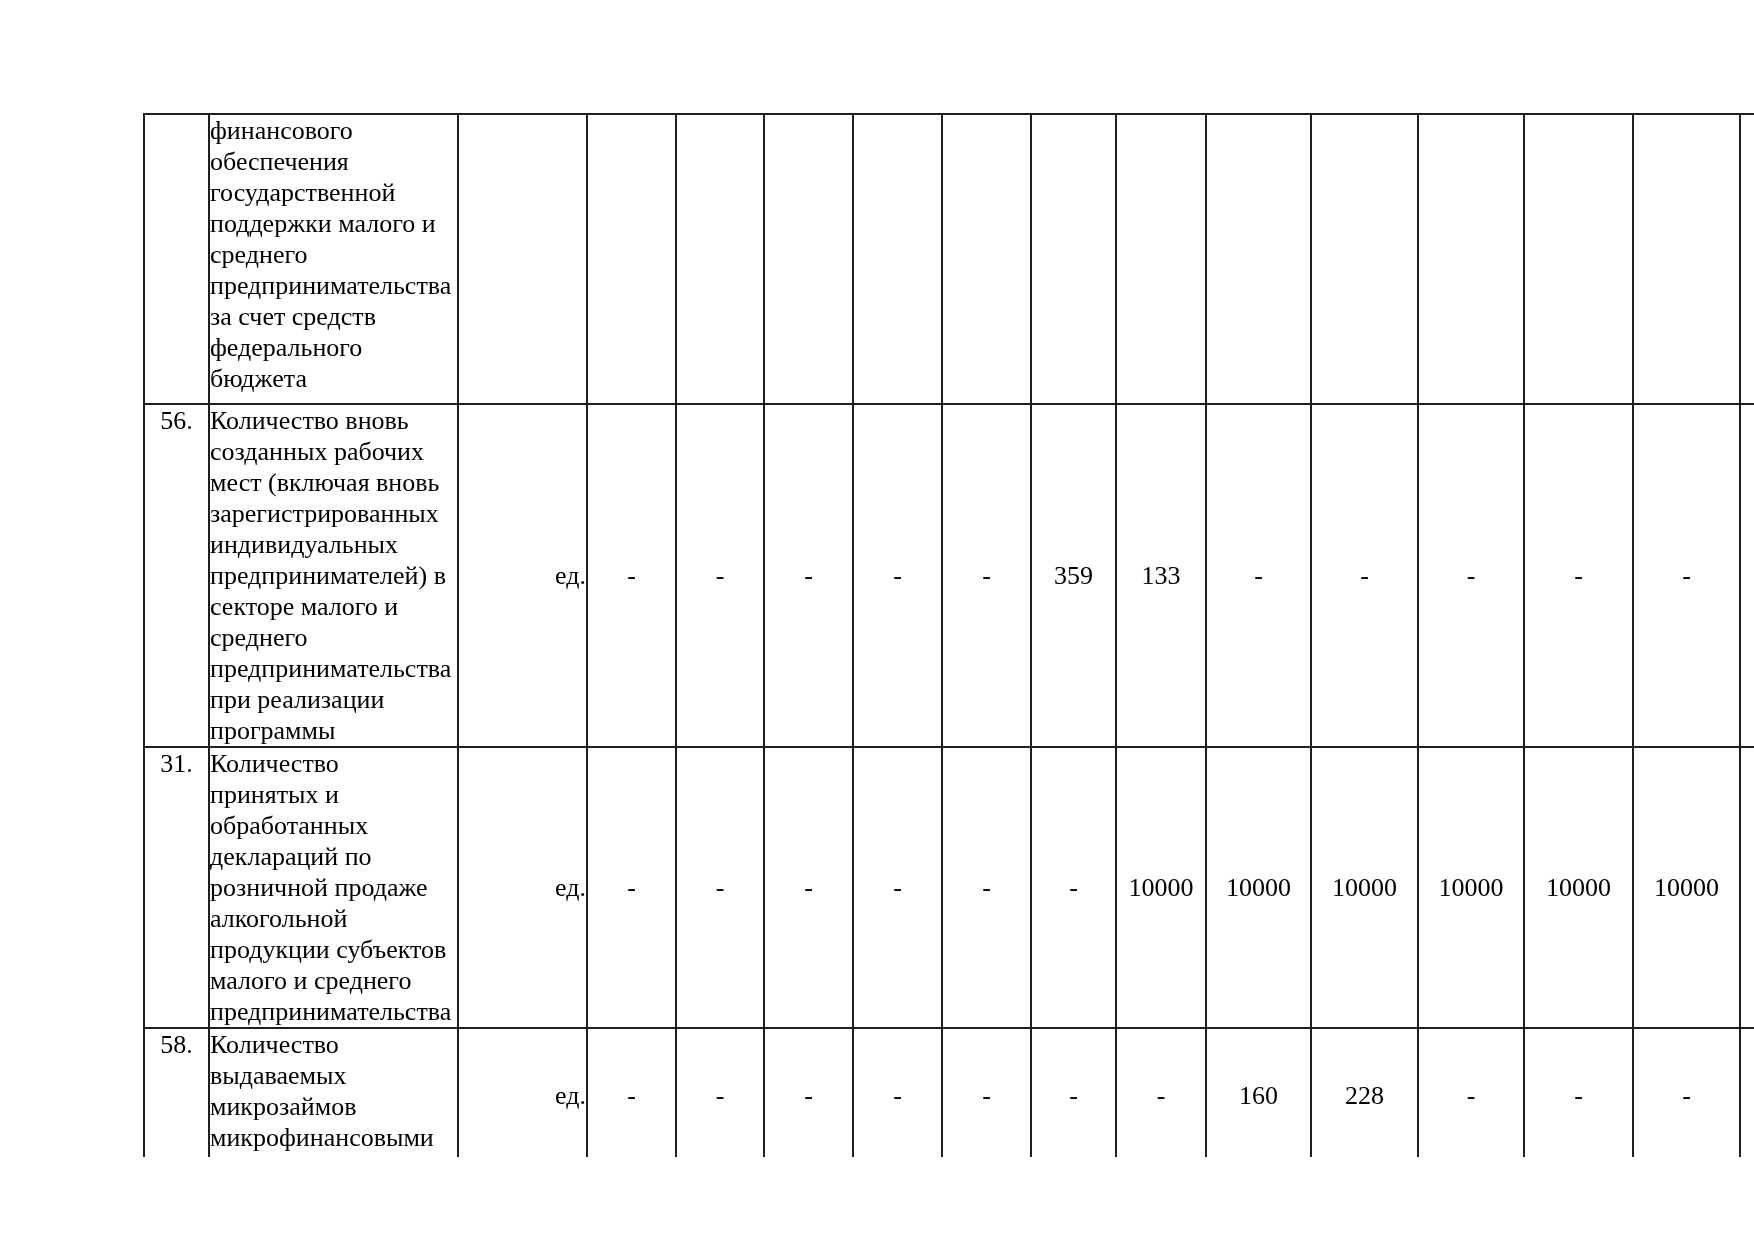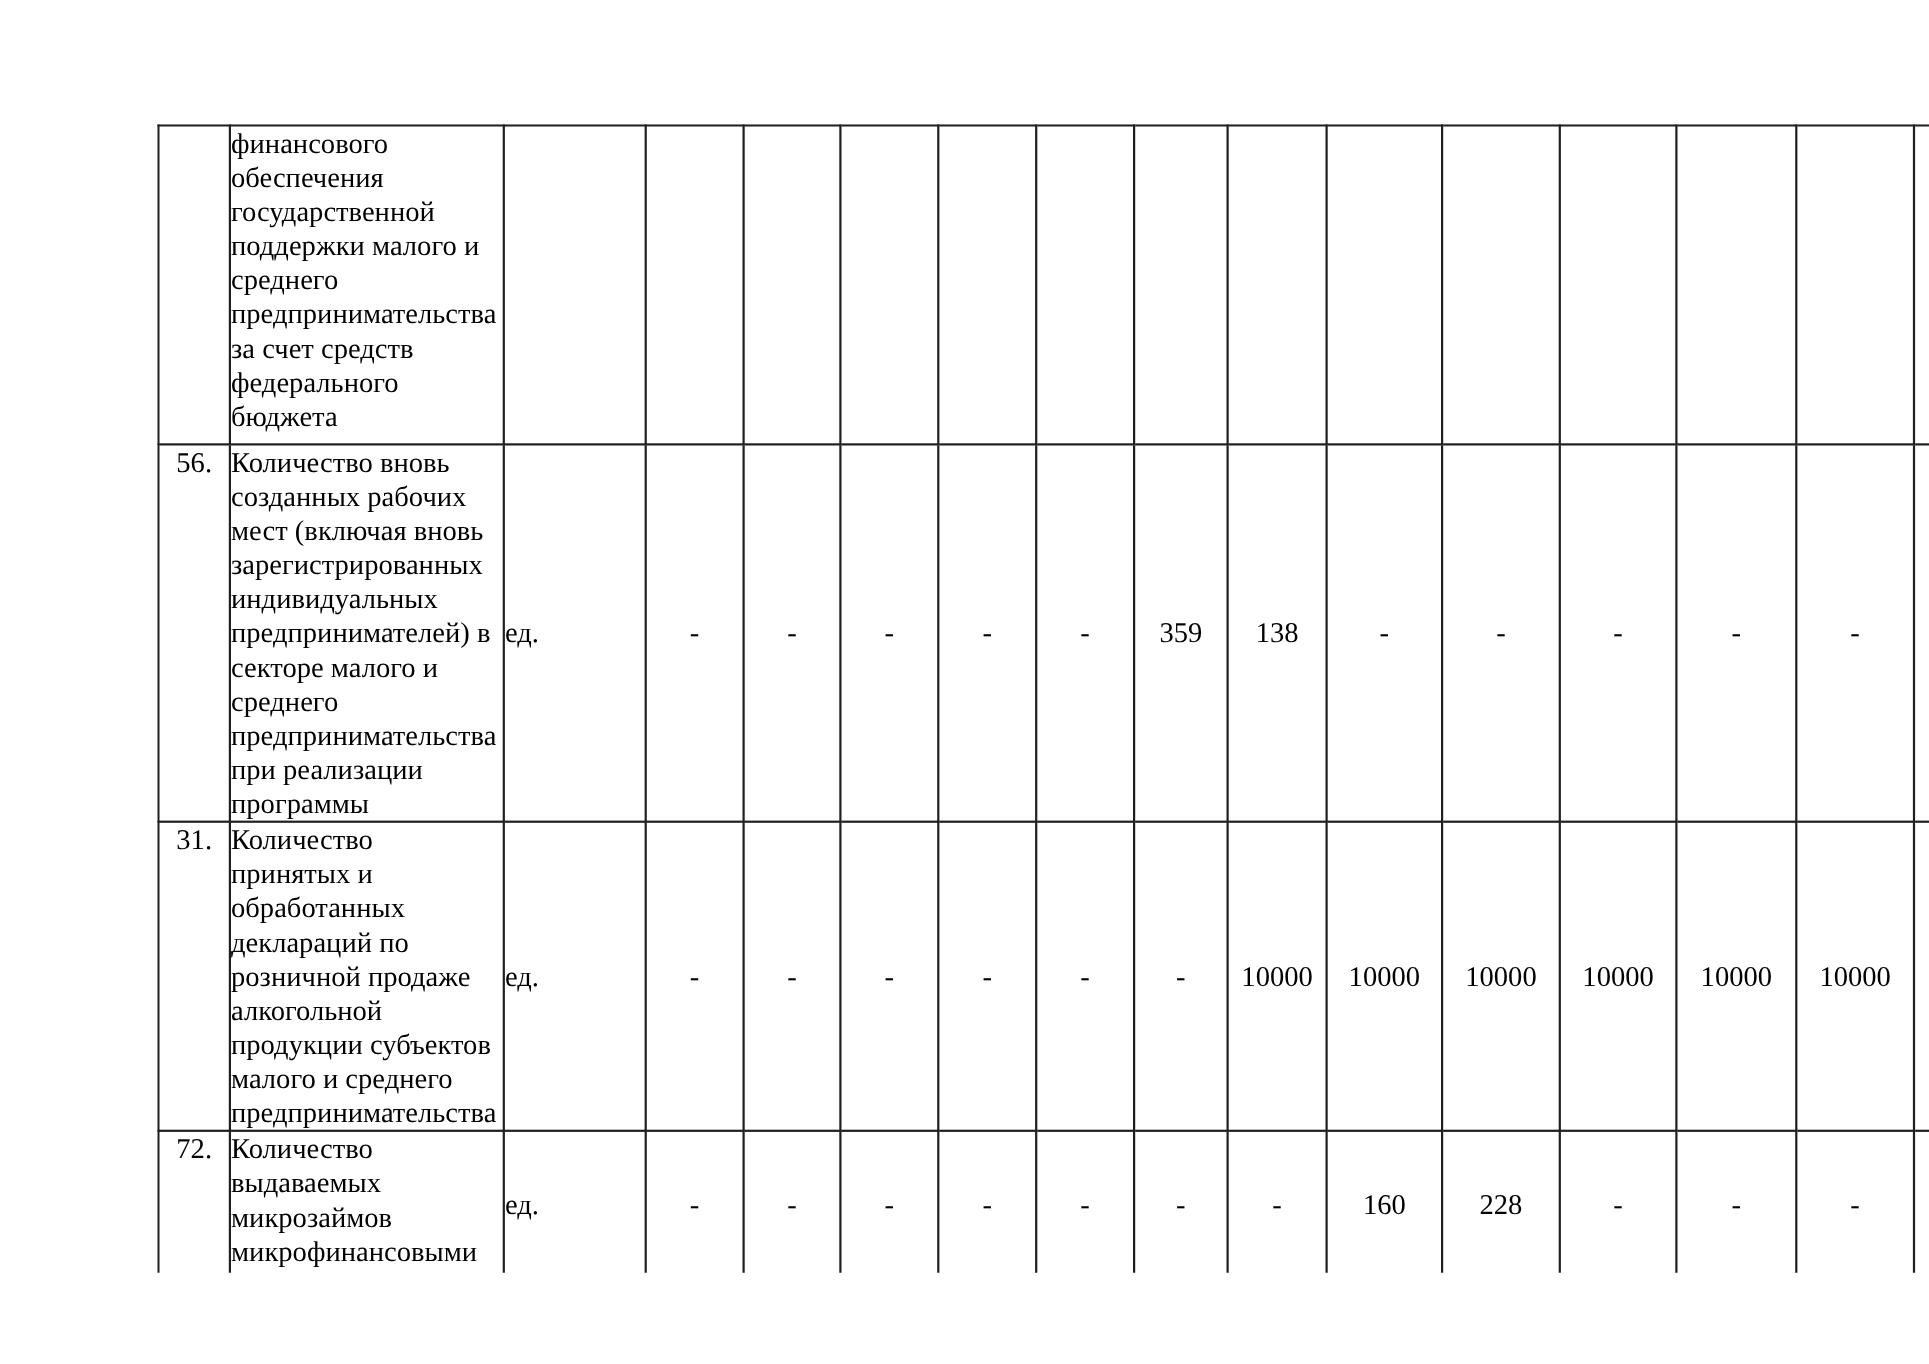--- a/index.html
+++ b/index.html
@@ -50,21 +50,21 @@
     vertical-align: top;
     padding-top: 5px;
   }
   td.cell-ind {
     text-align: left;
     vertical-align: top;
     padding: 5px 3px 0 6px;
     white-space: pre-line;
   }
   td.cell-unit {
-    text-align: left;
+    text-align: right;
     vertical-align: middle;
   }
   td.cell-val {
     text-align: center;
     vertical-align: middle;
   }
   td.cell-sliver {
     border-right: none;
   }
 </style>
@@ -134,21 +134,21 @@
 предпринимательства
 при реализации
 программы</td>
           <td class="cell-unit">ед.</td>
           <td class="cell-val">-</td>
           <td class="cell-val">-</td>
           <td class="cell-val">-</td>
           <td class="cell-val">-</td>
           <td class="cell-val">-</td>
           <td class="cell-val">359</td>
-          <td class="cell-val">138</td>
+          <td class="cell-val">133</td>
           <td class="cell-val">-</td>
           <td class="cell-val">-</td>
           <td class="cell-val">-</td>
           <td class="cell-val">-</td>
           <td class="cell-val">-</td>
           <td class="cell-val cell-sliver"></td>
         </tr>
 
         <tr class="row-57">
           <td class="cell-num">31.</td>
@@ -171,21 +171,21 @@
           <td class="cell-val">10000</td>
           <td class="cell-val">10000</td>
           <td class="cell-val">10000</td>
           <td class="cell-val">10000</td>
           <td class="cell-val">10000</td>
           <td class="cell-val">10000</td>
           <td class="cell-val cell-sliver"></td>
         </tr>
 
         <tr class="row-58">
-          <td class="cell-num">72.</td>
+          <td class="cell-num">58.</td>
           <td class="cell-ind">Количество
 выдаваемых
 микрозаймов
 микрофинансовыми</td>
           <td class="cell-unit">ед.</td>
           <td class="cell-val">-</td>
           <td class="cell-val">-</td>
           <td class="cell-val">-</td>
           <td class="cell-val">-</td>
           <td class="cell-val">-</td>

